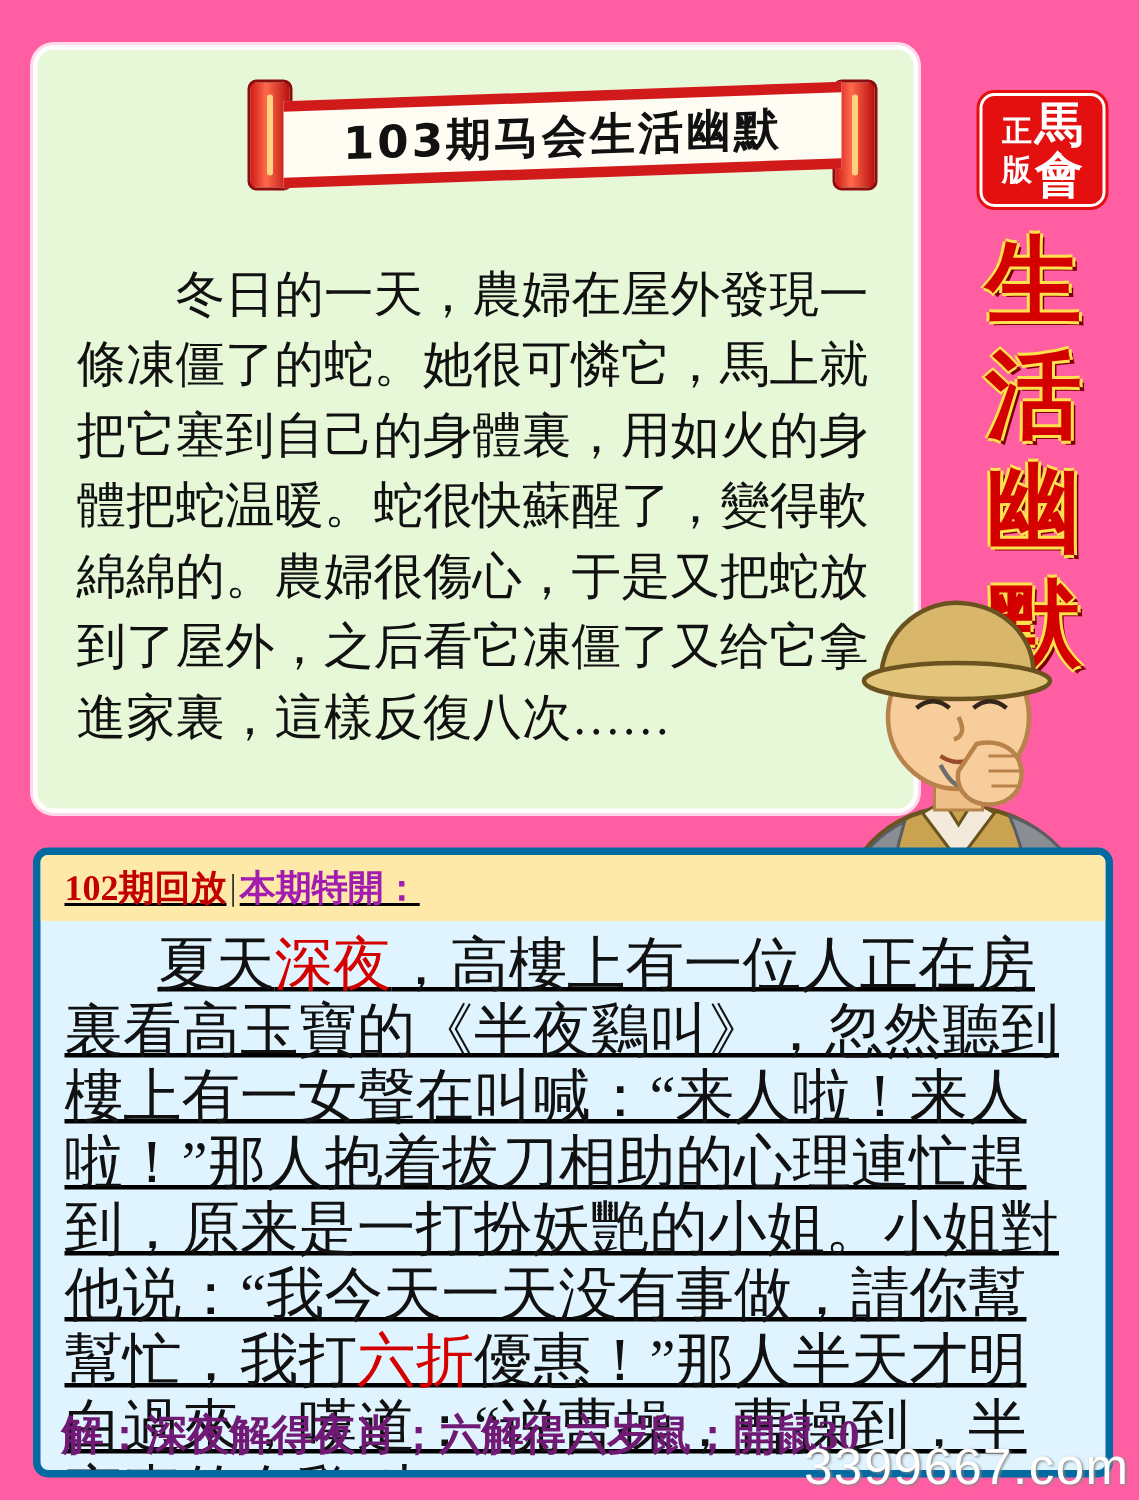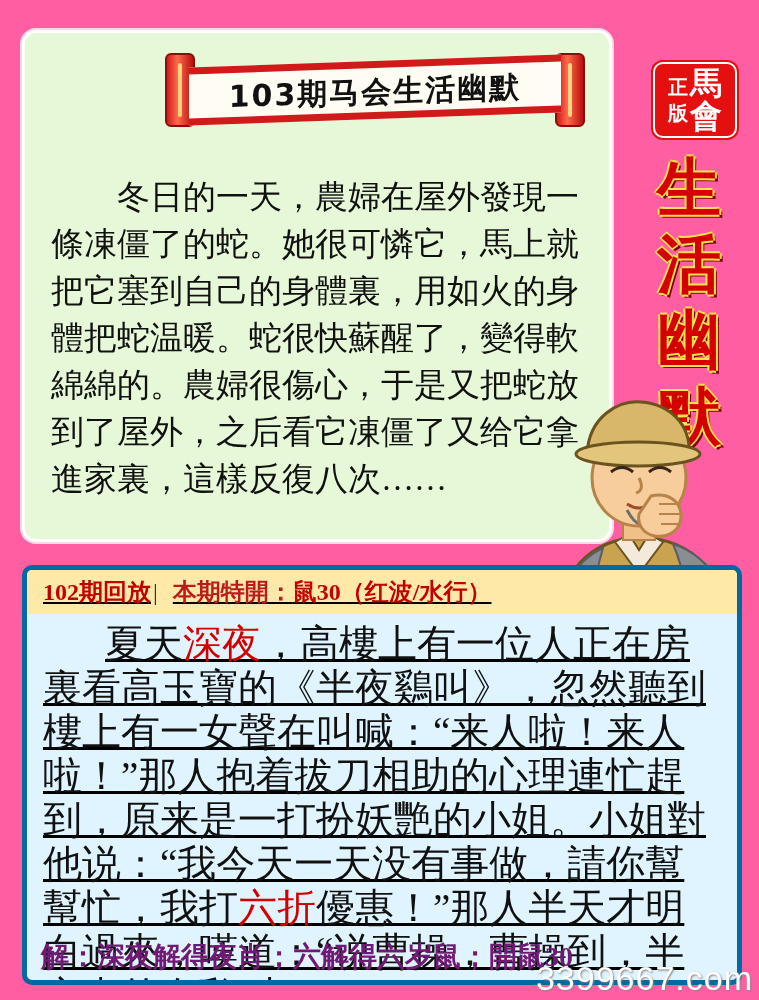--- a/index.html
+++ b/index.html
@@ -180,21 +180,21 @@
     background: #ffe9a8;
     display: flex;
     align-items: center;
     padding-left: 16px;
     font-size: 24px;
     color: #c20000;
     font-weight: bold;
     white-space: nowrap;
   }
   .recap-bar .sep { color: #333; margin: 0 2px; font-weight: normal; }
-  .recap-bar .dark { color: #b91c1c; margin-left: 13px; }
+  .recap-bar .dark { color: #a21caf; }
 
   .bottom-text {
     padding: 8px 14px 0 16px;
     font-size: 39px;
     line-height: 44px;
     color: #111;
     text-indent: 62px;
   }
   .bottom-text .hl { color: #d40000; }
 
@@ -282,21 +282,20 @@
 
   <path d="M128 104 c18 -4 30 6 30 20 c0 14 -12 22 -26 20 c-12 -2 -18 -12 -16 -22 z" fill="#f7cd9b" stroke="#b8834a" stroke-width="3"></path>
   <path d="M136 112 h22 M136 122 h24 M138 132 h20" stroke="#b8834a" stroke-width="2" fill="none"></path>
 </svg>
 
 <div class="bottom-panel">
   <div class="recap-bar">
     <span>102期回放</span>
     <span class="sep">|</span>
     <span class="dark">本期特開：</span>
-    <span>鼠30（红波/水行）</span>
   </div>
 
   <div class="bottom-text">
     <span>夏天</span><span class="hl">深夜</span><span>，高樓上有一位人正在房裏看高玉寶的《半夜鷄叫》，忽然聽到樓上有一女聲在叫喊：“来人啦！来人啦！”那人抱着拔刀相助的心理連忙趕到，原来是一打扮妖艷的小姐。小姐對他说：“我今天一天没有事做，請你幫幫忙，我打</span><span class="hl">六折</span><span>優惠！”那人半天才明白過來，嘆道：“说曹操，曹操到，半夜真的有鷄叫！”</span>
   </div>
 
   <div class="answer-line">解：深夜解得夜肖；六解得六岁鼠；開鼠30</div>
 </div>
 
 <div class="watermark">3399667.com</div>

